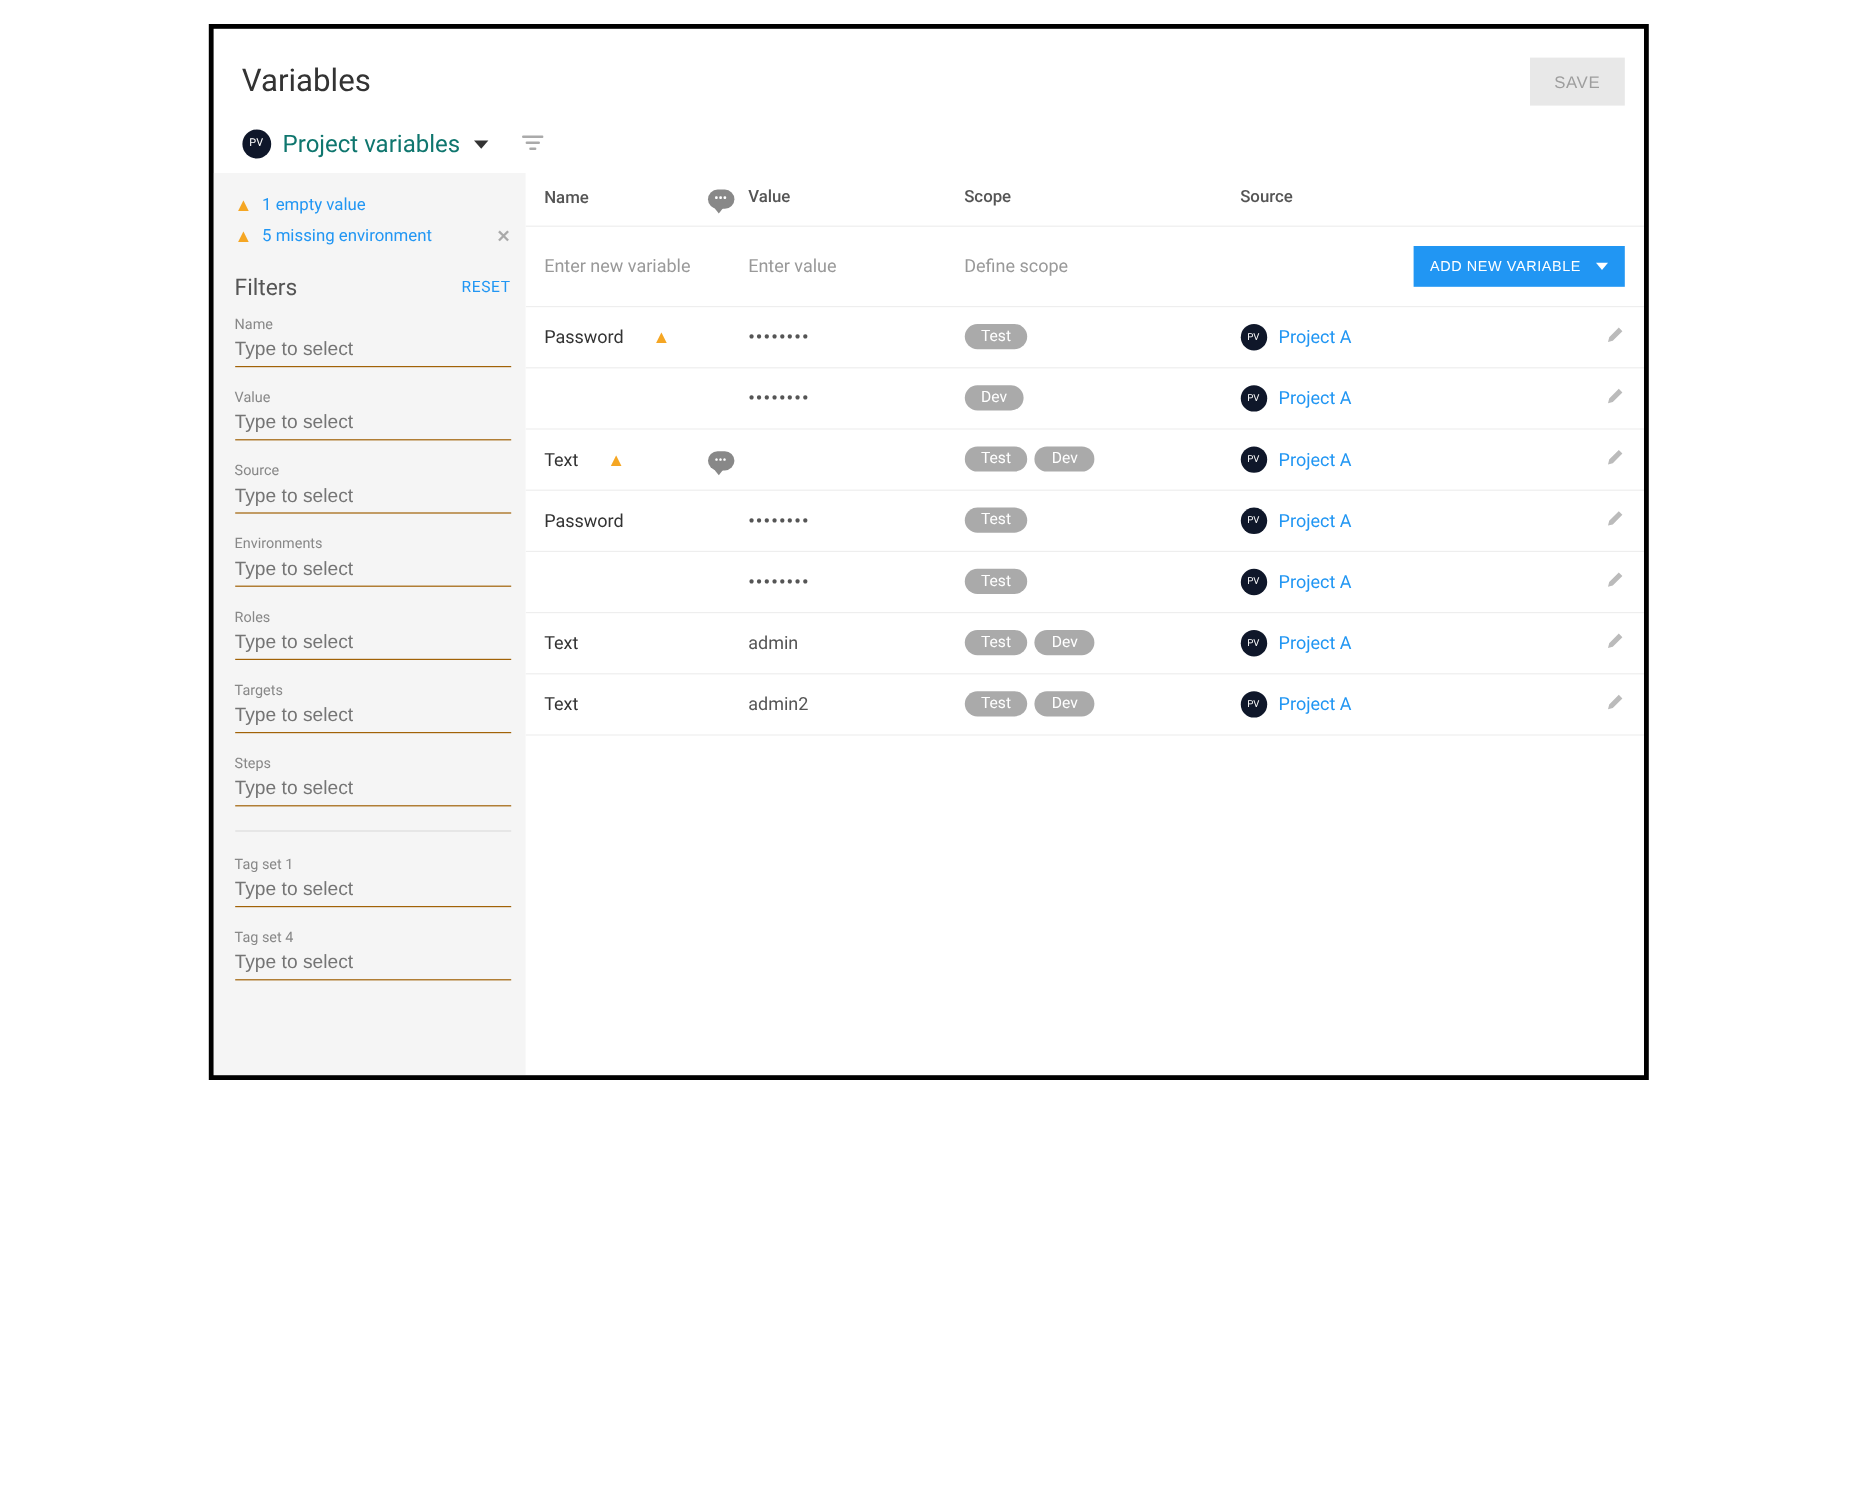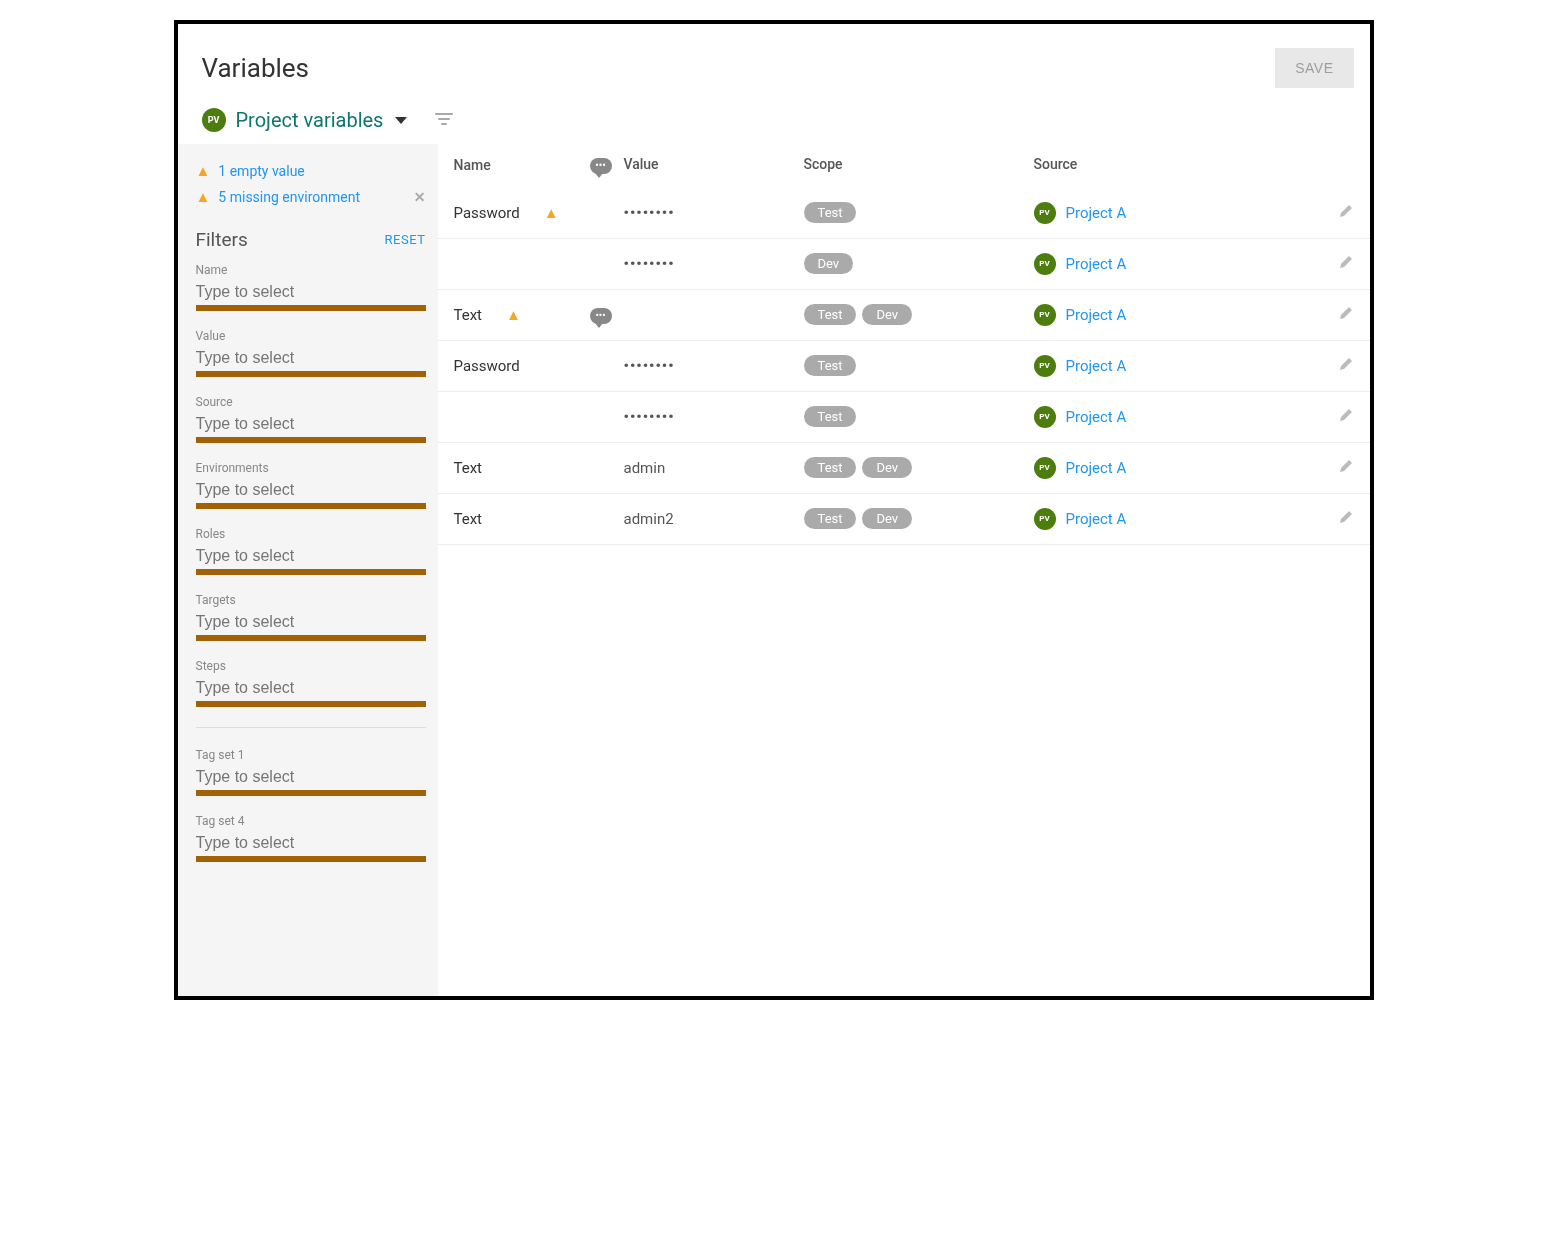--- a/index.html
+++ b/index.html
@@ -4,21 +4,21 @@
   <style>
     * { box-sizing: border-box; margin: 0; padding: 0; }
     body {
       font-family: -apple-system, BlinkMacSystemFont, "Segoe UI", Roboto, sans-serif;
       background: #fff;
       padding: 20px;
     }
     .frame {
       border: 4px solid #000;
       width: 1200px;
-      height: 980px;
+      height: 880px;
       margin: 0 auto;
       background: #fff;
       overflow: hidden;
       display: flex;
       flex-direction: column;
     }
     .header {
       display: flex;
       justify-content: space-between;
       align-items: center;
@@ -41,27 +41,27 @@
     .scope-row {
       display: flex;
       align-items: center;
       gap: 10px;
       padding: 0 24px 12px 24px;
     }
     .pv-badge {
       width: 24px;
       height: 24px;
       border-radius: 50%;
-      background: #4d7c0f;
+      background: #0f172a;
       color: #fff;
       font-size: 9px;
       display: flex;
       align-items: center;
       justify-content: center;
-      font-weight: 700;
+      font-weight: 400;
     }
     .pv-badge-sm {
       width: 22px;
       height: 22px;
       font-size: 8px;
     }
     .scope-label {
       font-size: 20px;
       color: #0f766e;
     }
@@ -129,21 +129,21 @@
     }
     .filter-field label {
       font-size: 12px;
       color: #888;
       display: block;
       margin-bottom: 2px;
     }
     .filter-input {
       width: 100%;
       border: none;
-      border-bottom: 6px solid #a16207;
+      border-bottom: 1px solid #a16207;
       background: transparent;
       font-size: 16px;
       padding: 4px 0;
       color: #6d28d9;
       outline: none;
     }
     .filter-divider {
       border: none;
       border-top: 1px solid #ddd;
       margin: 20px 0;
@@ -312,20 +312,33 @@
       <div class="table-head">
         <div class="col-name">
           <span>Name</span>
           <span style="margin-left:auto; margin-right:12px;"><span class="comment-icon">•••</span></span>
         </div>
         <div class="col-value"><span>Value</span></div>
         <div class="col-scope"><span>Scope</span></div>
         <div class="col-source"><span>Source</span></div>
       </div>
 
+      <div class="new-row">
+        <div class="col-name">
+            <span>Enter new variable</span>
+          </div>
+        <div class="col-value"><span>Enter value</span></div>
+        <div class="col-scope"><span>Define scope</span></div>
+        <div class="col-source" style="display:flex;">
+          <button class="add-btn">
+            <span>ADD NEW VARIABLE</span>
+            <span class="caret-down"></span>
+          </button>
+        </div>
+      </div>
 
       <div id="var-rows">
           <div class="var-row">
     <div class="col-name">
               <span>Password</span> 
               <span class="warn-icon">▲</span> 
             </div>
     <div class="col-value mask-dots"><span>••••••••</span></div>
     <div class="col-scope"><span class="scope-tag">Test</span></div>
     <div class="col-source">

